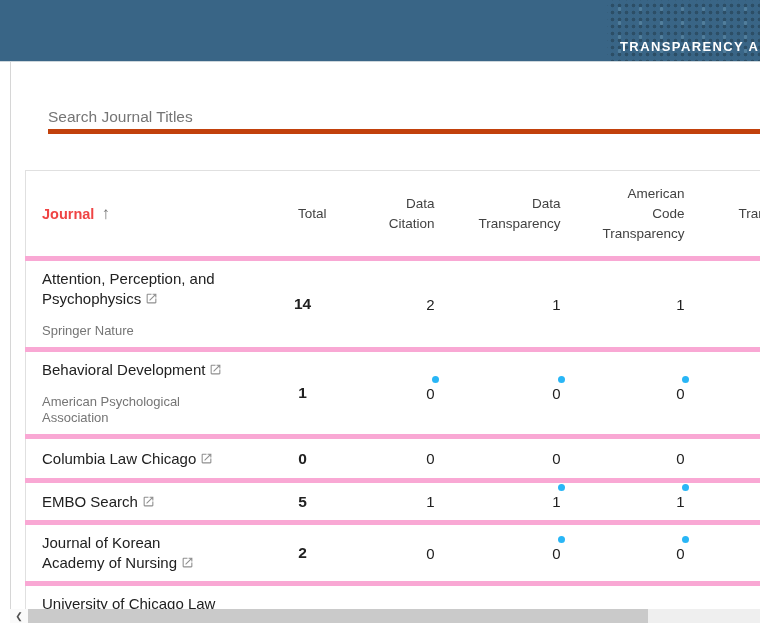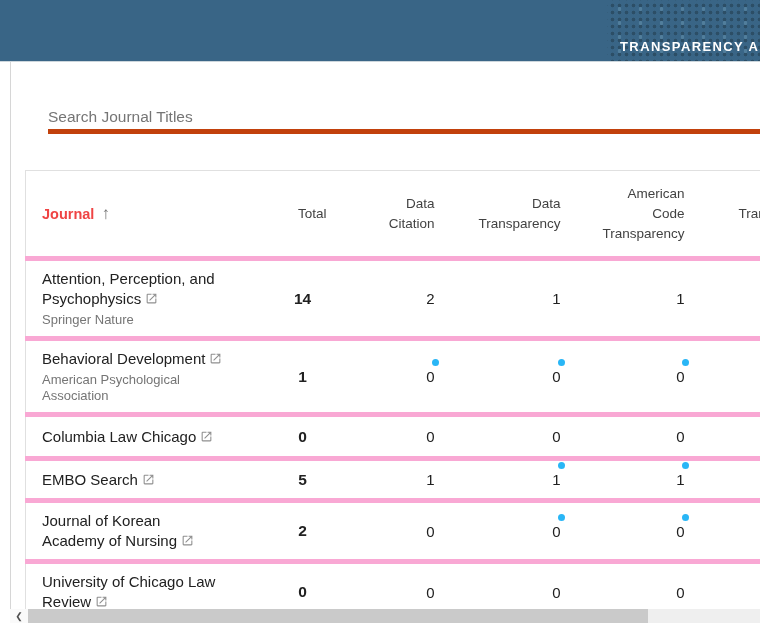--- a/index.html
+++ b/index.html
@@ -52,21 +52,21 @@
   td.journal-cell { padding:8px 8px 8px 16px; }
   td.num { text-align:right; padding-right:16px; }
   td.total { font-weight:700; font-size:15.5px;text-align:center; }
 
   tr.r1 td{height:77px;} tr.r2 td{height:62px;} tr.r3 td{height:44px;}
   tr.r4 td{height:42px;} tr.r5 td{height:55px;} tr.r6 td{height:52px;}
   tr.r7 td{height:60px; vertical-align:top; padding-top:8px;}
 
   .jtitle { font-size:15px; line-height:20px; color:#212121; white-space:pre-line; cursor:pointer; }
   .ext-icon { width:13px; height:13px; margin-left:4px; vertical-align:-1px; fill:#8f8f8f; }
-  .publisher { font-size:13px; line-height:16px; color:#757575; margin-top:3px; white-space:pre-line; }
+  .publisher { font-size:13px; line-height:16px; color:#757575; margin-top:14px; white-space:pre-line; }
 
   .num-wrap { position:relative; display:inline-block; }
   .dot { position:absolute; top:-9px; right:-4px; width:7px; height:7px;
          border-radius:50%; background:#29b6f6; }
 
   
   .hscrollbar { position:absolute; left:10px; top:609px; width:750px; height:14px;
                 display:flex; z-index:10; }
   .hs-btn { width:18px; height:14px; background:#fafafa; color:#505050;
             font-size:9px; line-height:14px; text-align:center; cursor:pointer; }

